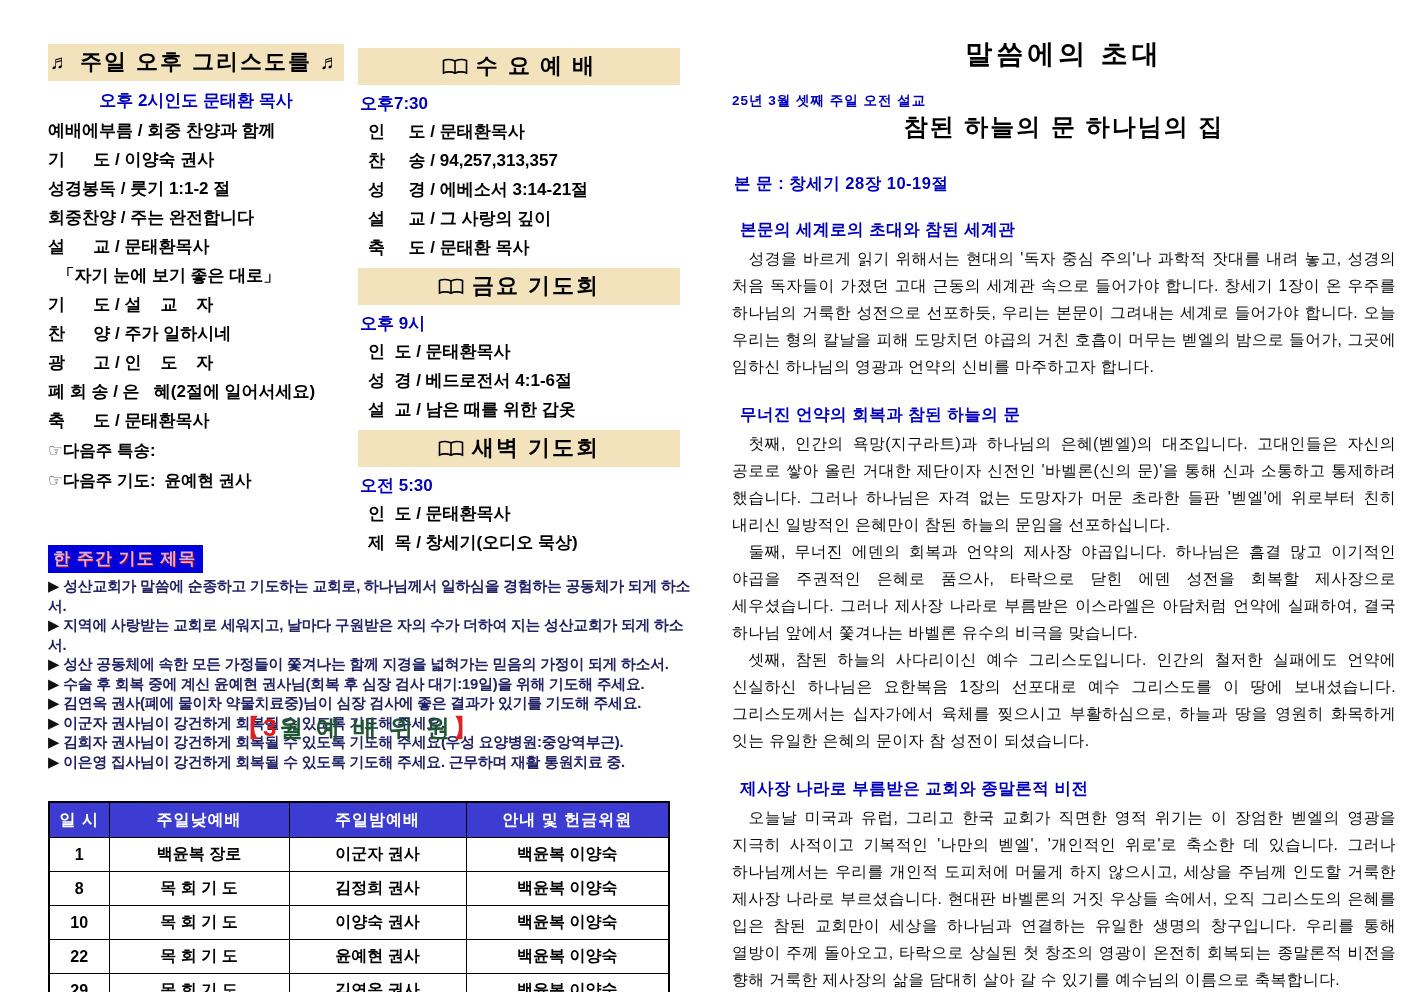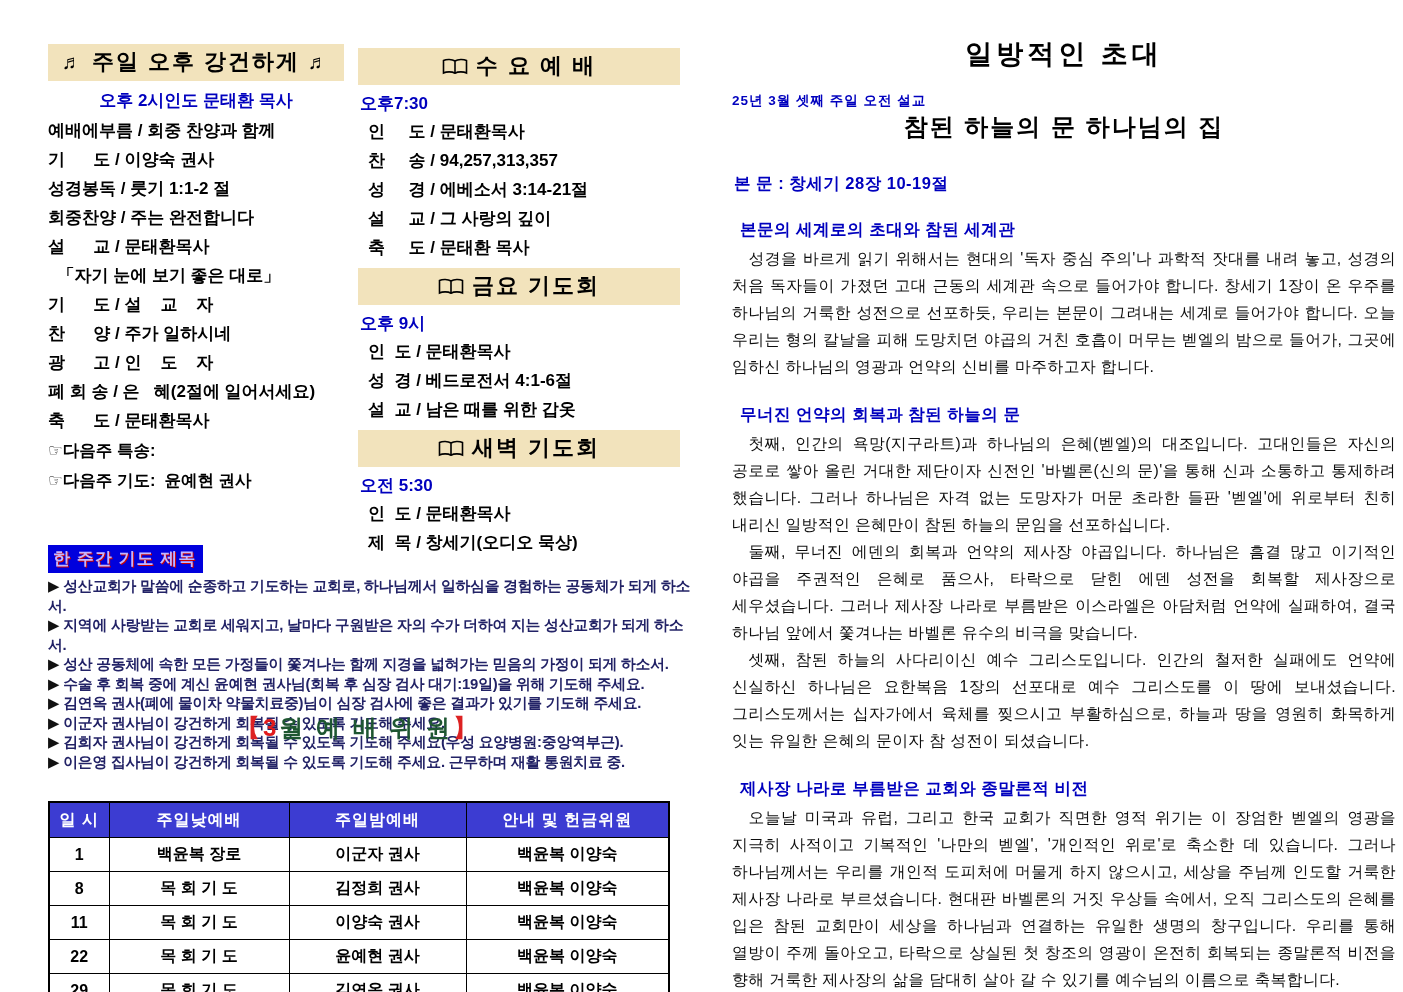--- a/index.html
+++ b/index.html
@@ -56,21 +56,21 @@
     text-indent:1.05em;letter-spacing:0.4px;word-break:keep-all;color:#0d0d0d;}
 </style>
 </head>
 <body>
 
 <div class="page">
 
   <div class="col-left">
     <div class="section-header">
       <span class="music-note">♬</span>
-      <span>주일 오후 강건하게</span>
+      <span>주일 오후 그리스도를</span>
       <span class="music-note">♬</span>
     </div>
     <div class="time-row">
       <span>오후 2시</span>
       <span>인도 문태환 목사</span>
     </div>
     <ul class="svc-list">
       <li>예배에부름 / 회중 찬양과 함께</li>
       <li>기      도 / 이양숙 권사</li>
       <li>성경봉독 / 룻기 1:1-2 절</li>
@@ -176,42 +176,42 @@
         <td>이군자 권사</td>
         <td>백윤복 이양숙</td>
       </tr>
       <tr>
         <td>8</td>
         <td>목 회 기 도</td>
         <td>김정희 권사</td>
         <td>백윤복 이양숙</td>
       </tr>
       <tr>
-        <td>11</td>
+        <td>10</td>
         <td>목 회 기 도</td>
         <td>이양숙 권사</td>
         <td>백윤복 이양숙</td>
       </tr>
       <tr>
         <td>22</td>
         <td>목 회 기 도</td>
         <td>윤예현 권사</td>
         <td>백윤복 이양숙</td>
       </tr>
       <tr>
         <td>29</td>
         <td>목 회 기 도</td>
         <td>김연옥 권사</td>
         <td>백윤복 이양숙</td>
       </tr>
     </tbody>
   </table>
 
   <div class="col-right">
-    <div class="main-title">일방적인 초대</div>
+    <div class="main-title">말씀에의 초대</div>
     <div class="subtitle">25년 3월 셋째 주일 오전 설교</div>
     <div class="sermon-title">참된 하늘의 문 하나님의 집</div>
     <div class="scripture">본 문 : 창세기 28장 10-19절</div>
 
     <div>
       <div class="sect-heading">본문의 세계로의 초대와 참된 세계관</div>
       <p class="body">성경을 바르게 읽기 위해서는 현대의 '독자 중심 주의'나 과학적 잣대를 내려 놓고, 성경의 처음 독자들이 가졌던 고대 근동의 세계관 속으로 들어가야 합니다. 창세기 1장이 온 우주를 하나님의 거룩한 성전으로 선포하듯, 우리는 본문이 그려내는 세계로 들어가야 합니다. 오늘 우리는 형의 칼날을 피해 도망치던 야곱의 거친 호흡이 머무는 벧엘의 밤으로 들어가, 그곳에 임하신 하나님의 영광과 언약의 신비를 마주하고자 합니다.</p>
     </div>
 
     <div>

